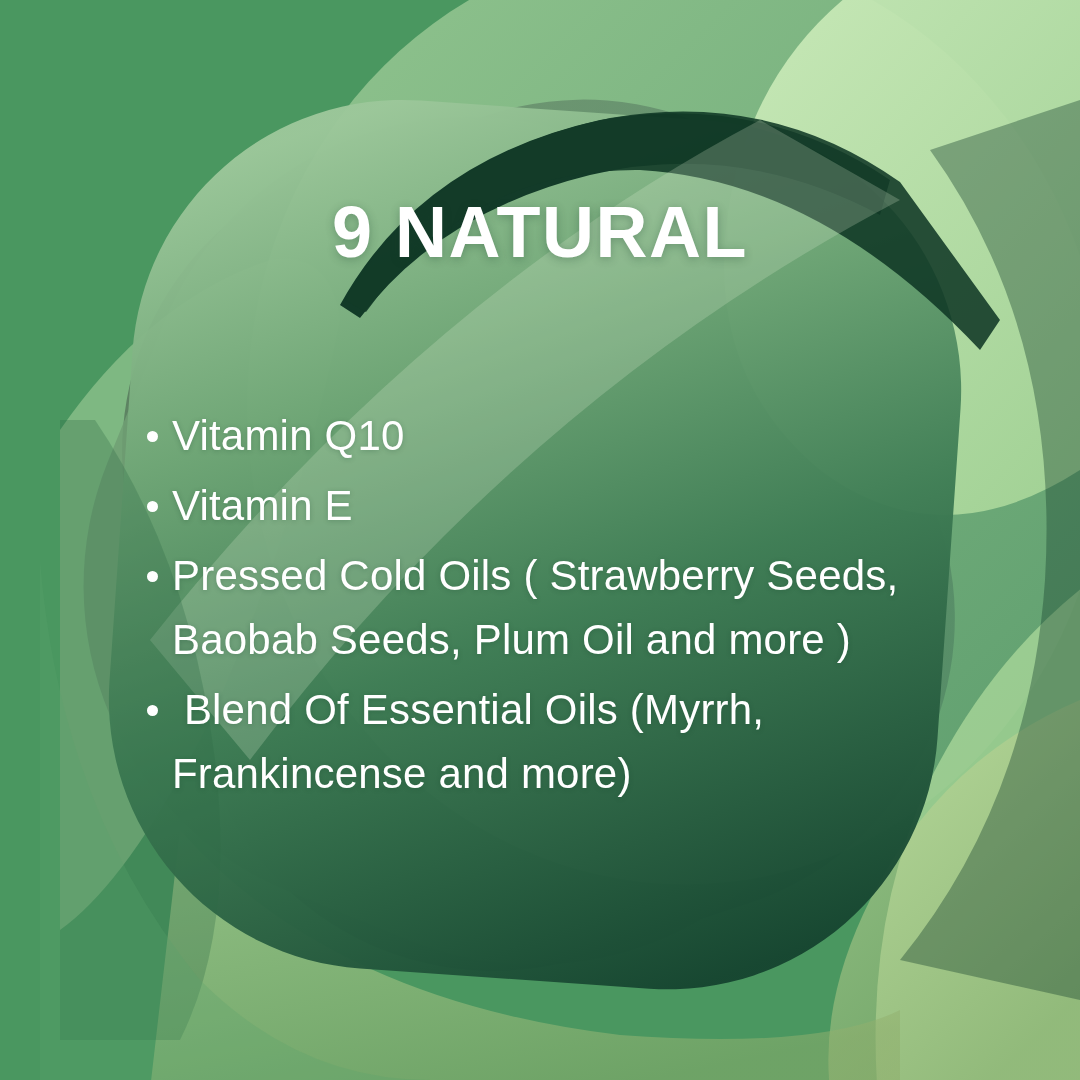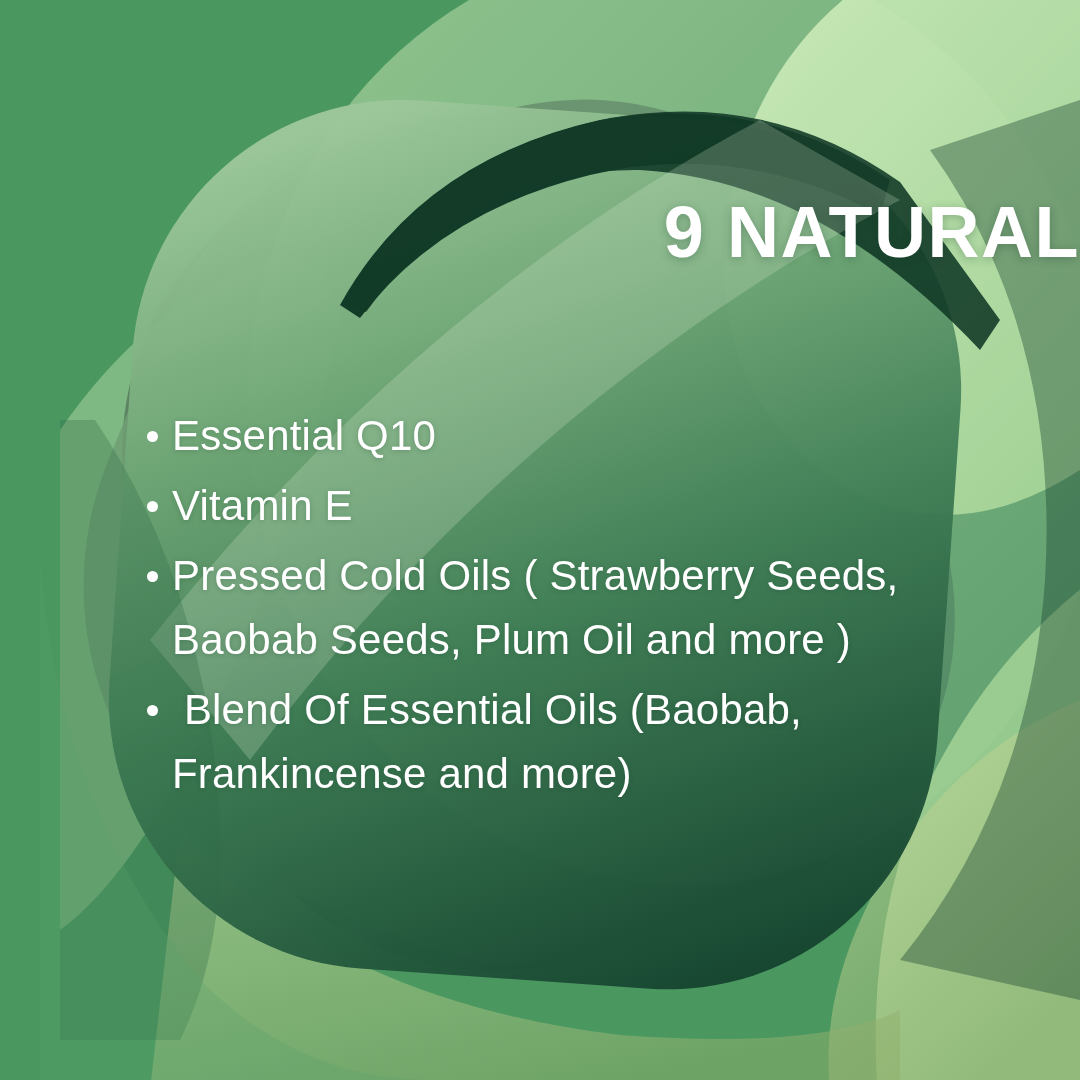--- a/index.html
+++ b/index.html
@@ -31,21 +31,21 @@
     position: absolute;
     inset: 0;
     z-index: 5;
   }
 
   .title-block {
     position: absolute;
     top: 186px;
     left: 0;
     width: 1080px;
-    text-align: right;
+    text-align: center;
   }
 
   .title-line {
     display: block;
     color: #ffffff;
     font-family: "Liberation Sans", sans-serif;
     font-weight: bold;
     font-size: 72px;
     line-height: 92px;
     letter-spacing: 1.5px;
@@ -196,30 +196,30 @@
 
   <div id="content">
 
     <div class="title-block">
       <span class="title-line">9 NATURAL</span>
     </div>
 
     <ul class="list-block" id="ingredient-list" style="list-style:none;margin:0;padding:0;">
         <li class="bullet-row">
           <span class="bullet-dot"></span>
-          <span class="bullet-text">Essential Q10</span>
+          <span class="bullet-text">Vitamin Q10</span>
         </li>
         <li class="bullet-row">
           <span class="bullet-dot"></span>
           <span class="bullet-text">Vitamin E</span>
         </li>
         <li class="bullet-row">
           <span class="bullet-dot"></span>
           <span class="bullet-text">Pressed Cold Oils ( Strawberry Seeds, Baobab Seeds, Plum Oil and more )</span>
         </li>
         <li class="bullet-row">
           <span class="bullet-dot"></span>
-          <span class="bullet-text"> Blend Of Essential Oils (Baobab, Frankincense and more)</span>
+          <span class="bullet-text"> Blend Of Essential Oils (Myrrh, Frankincense and more)</span>
         </li>
       </ul>
 
   </div>
 </div>
 
 </body></html>

